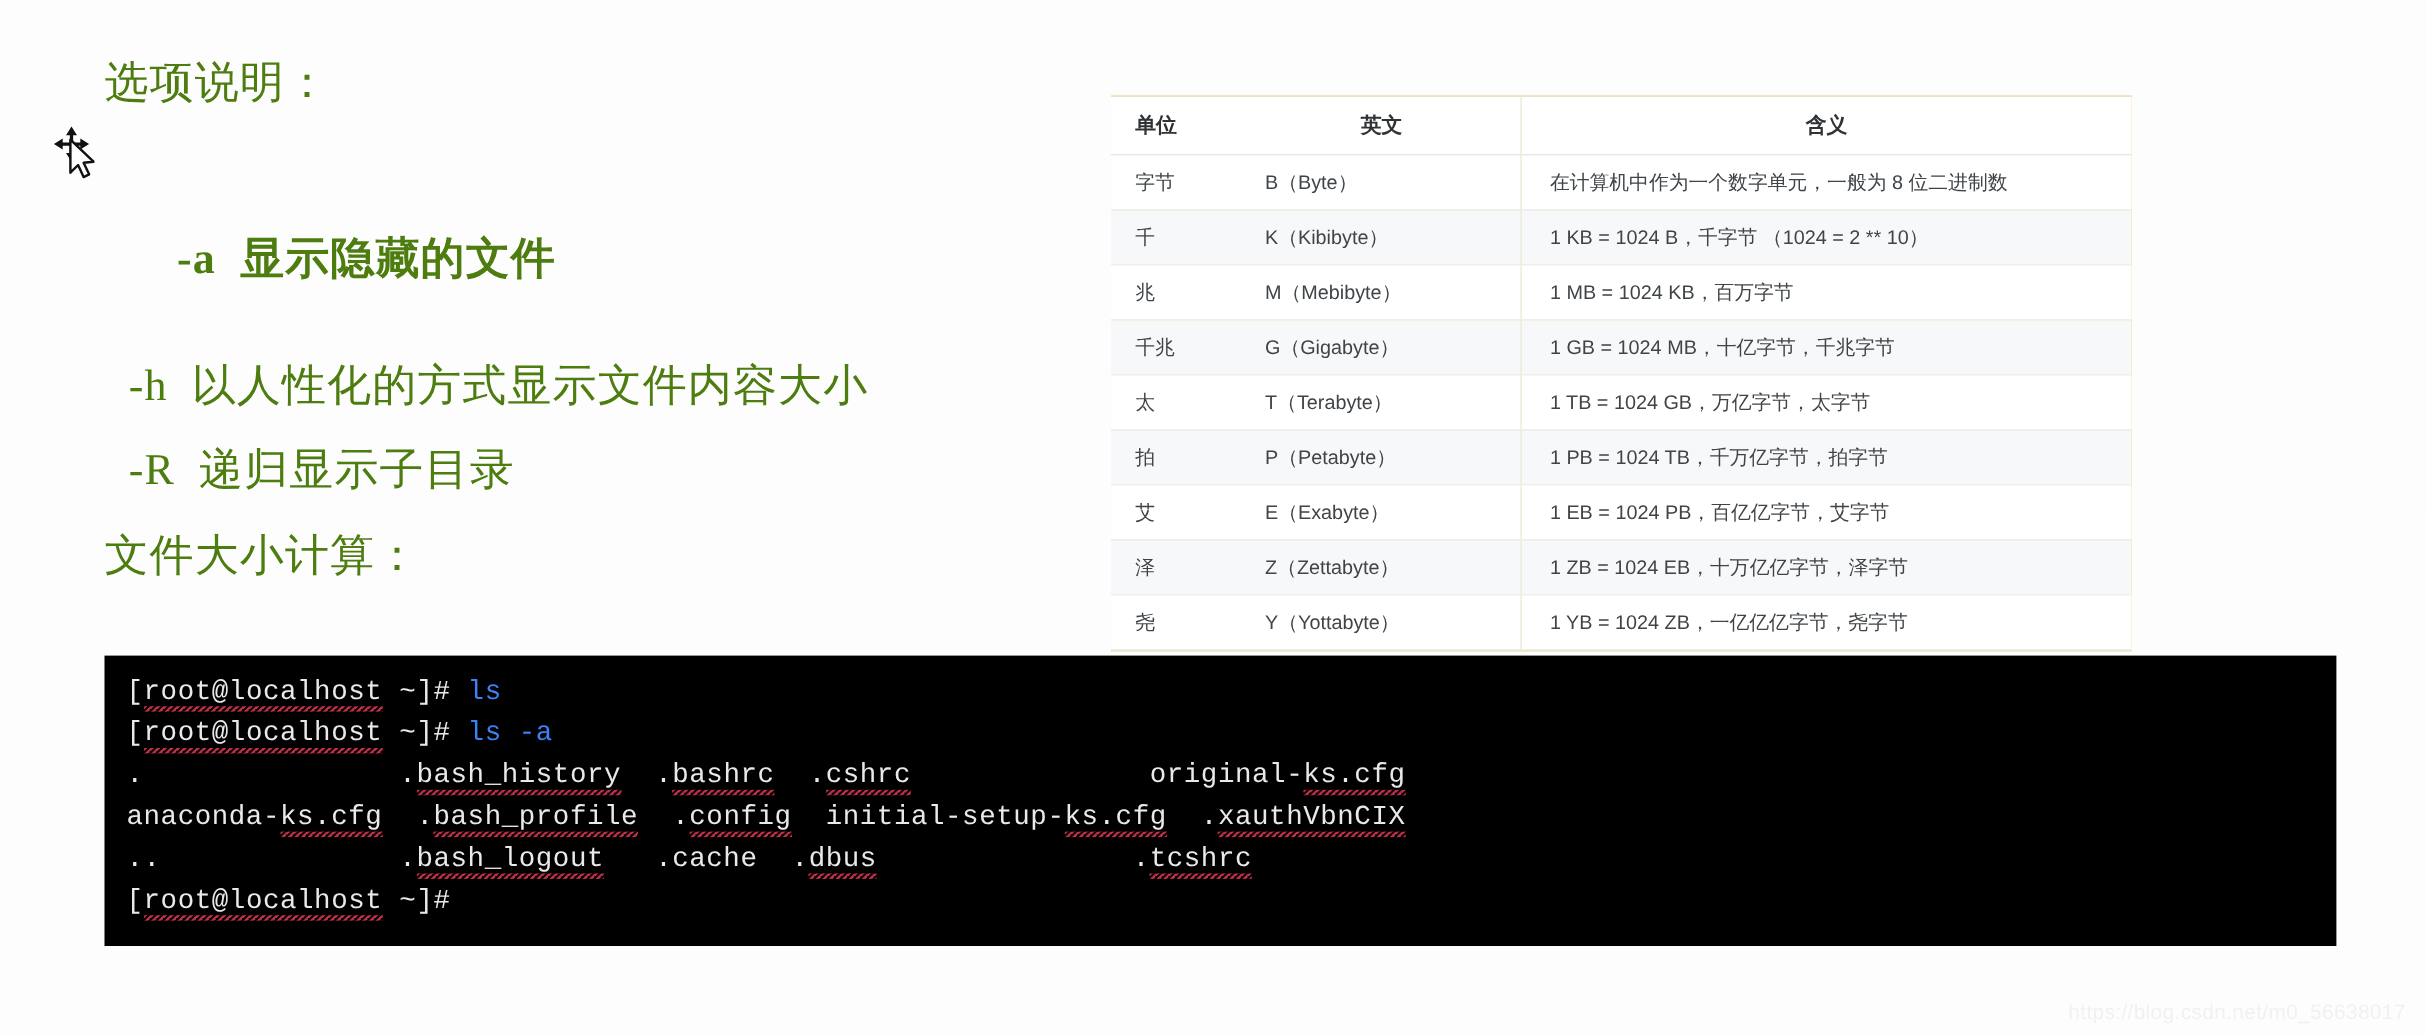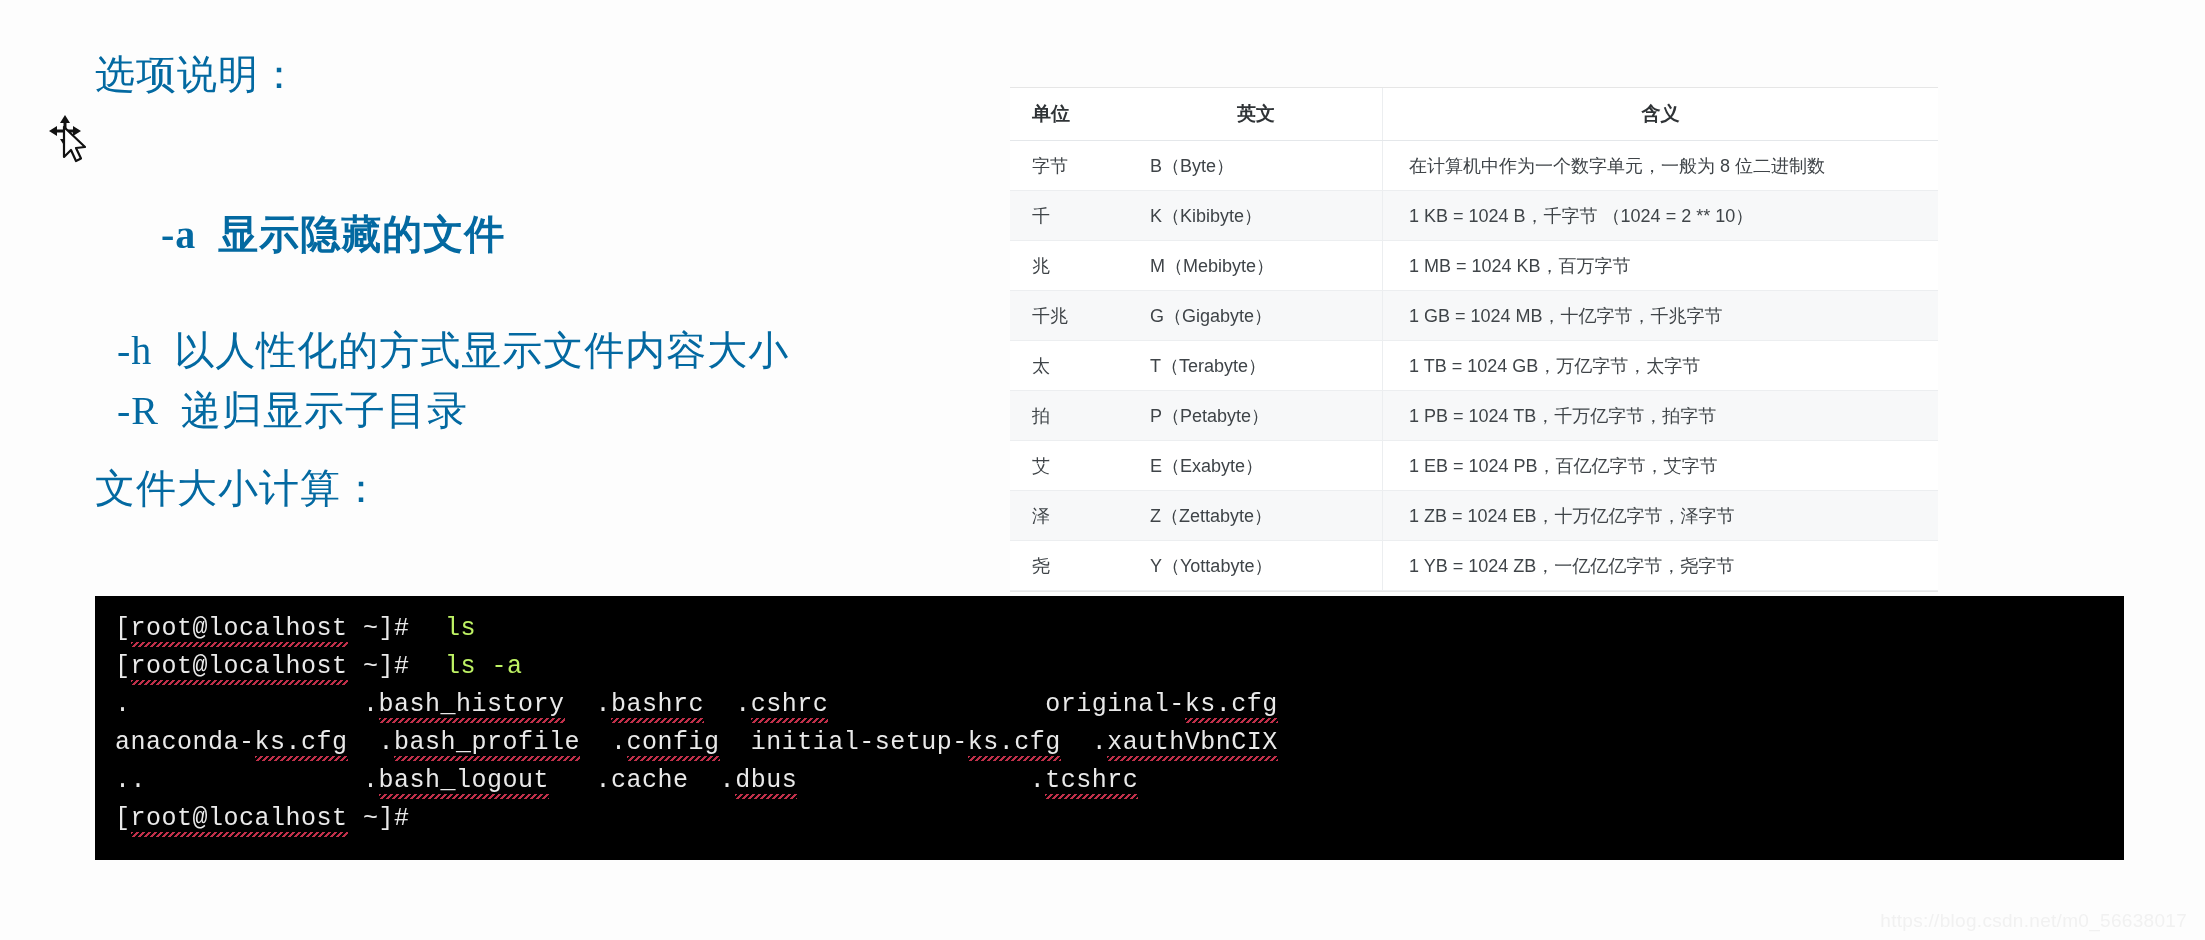--- a/index.html
+++ b/index.html
@@ -20,28 +20,28 @@
   #notes-panel {
     position: absolute;
     left: 95px;
     top: 55px;
     width: 880px;
   }
   .note-line {
     font-family: "Liberation Serif", "DejaVu Serif", serif;
     font-size: 40px;
     line-height: 1.0;
-    color: #0369a1;
+    color: #4d7c0f;
     white-space: pre;
     letter-spacing: 1px;
   }
   #note-heading      { margin: 0 0 40px 0; }
   #note-opt-a-row    { margin: 0 0 36px 0; position: relative; padding-left: 22px; font-weight: bold; }
   #note-opt-l-row    { margin: 0 0 36px 0; padding-left: 22px; }
-  #note-opt-h-row    { margin: 0 0 20px 0; padding-left: 22px; }
+  #note-opt-h-row    { margin: 0 0 36px 0; padding-left: 22px; }
   #note-opt-r-row    { margin: 0 0 38px 0; padding-left: 22px; }
   #note-footer       { margin: 0; }
 
   
   #move-cursor {
     position: absolute;
     left: -48px;
     top: -22px;
     width: 56px;
     height: 56px;
@@ -115,21 +115,21 @@
     
     background-image:
       repeating-linear-gradient(135deg,
         #c0304a 0px, #c0304a 2px,
         transparent 2px, transparent 4px);
     background-repeat: repeat-x;
     background-size: 6px 5px;
     background-position: 0 100%;
     padding-bottom: 4px;
   }
-  .cmd { color: #bef264; margin-left: 20px; }
+  .cmd { color: #3b82f6; }
   .prompt { color: #e9e9e9; }
 
   
   #watermark {
     position: absolute;
     right: 18px;
     bottom: 8px;
     font-size: 19px;
     color: #f1f1f1;
     font-family: "Liberation Sans", sans-serif;

